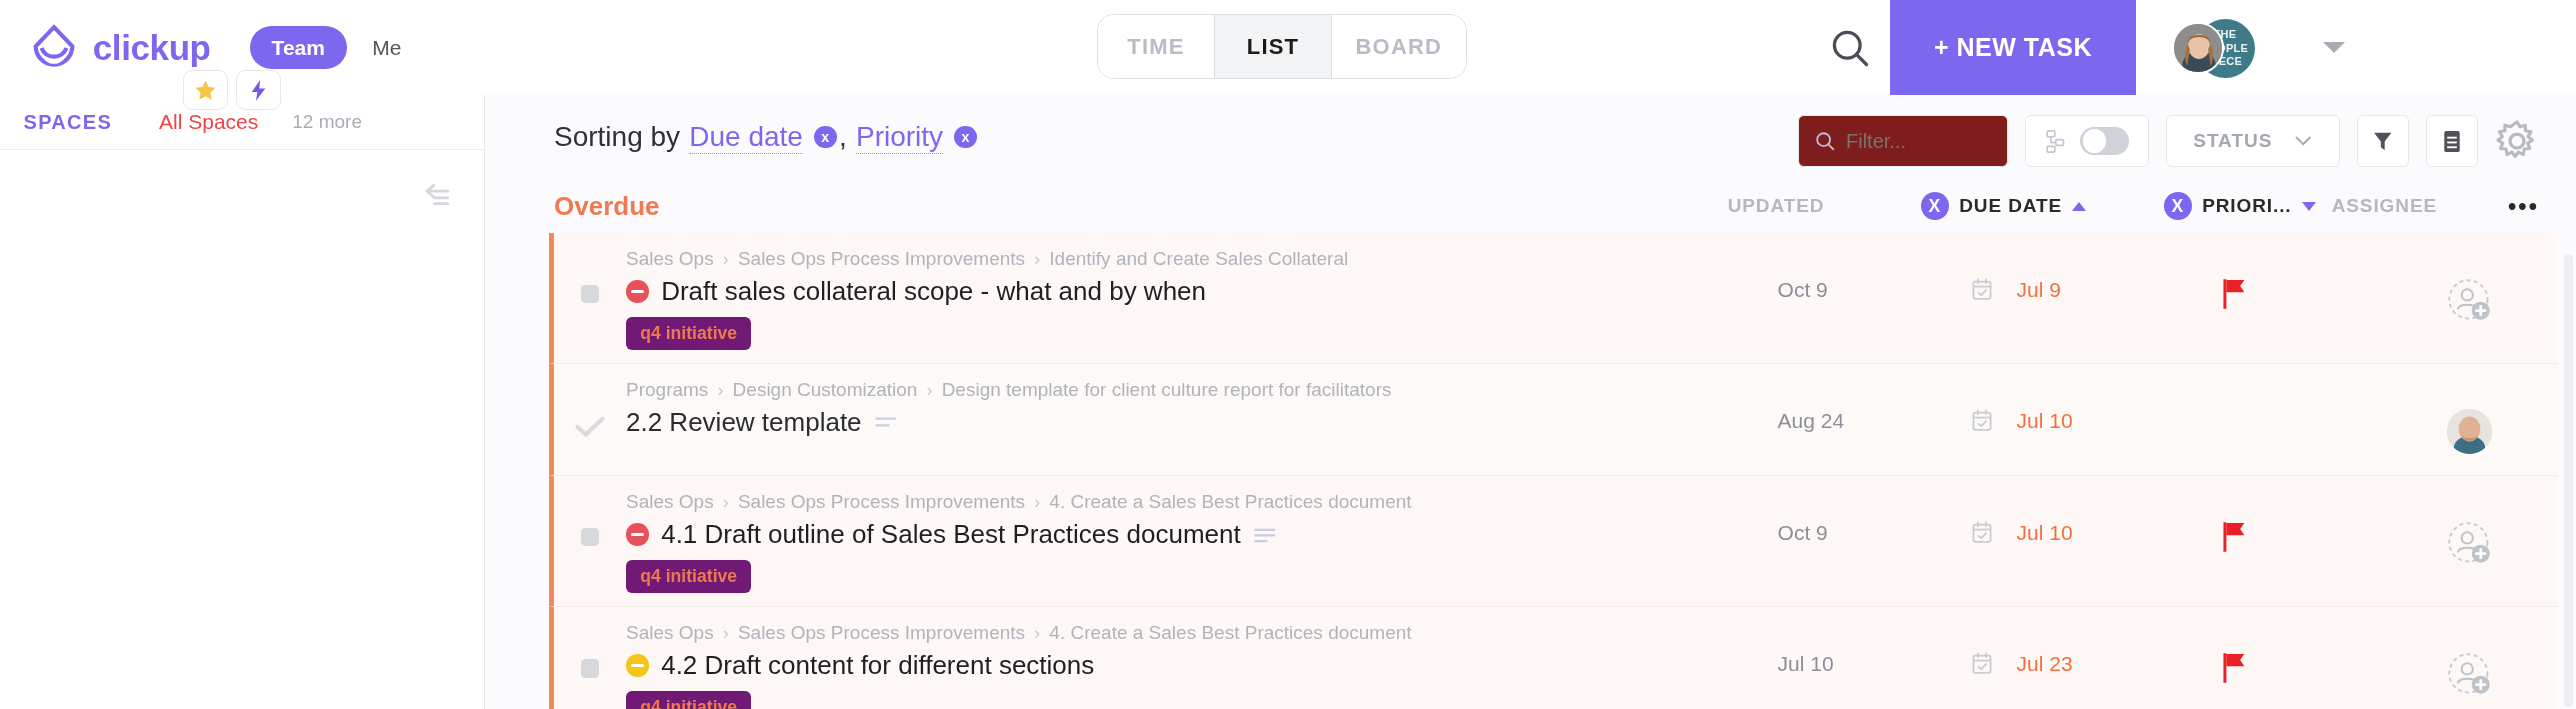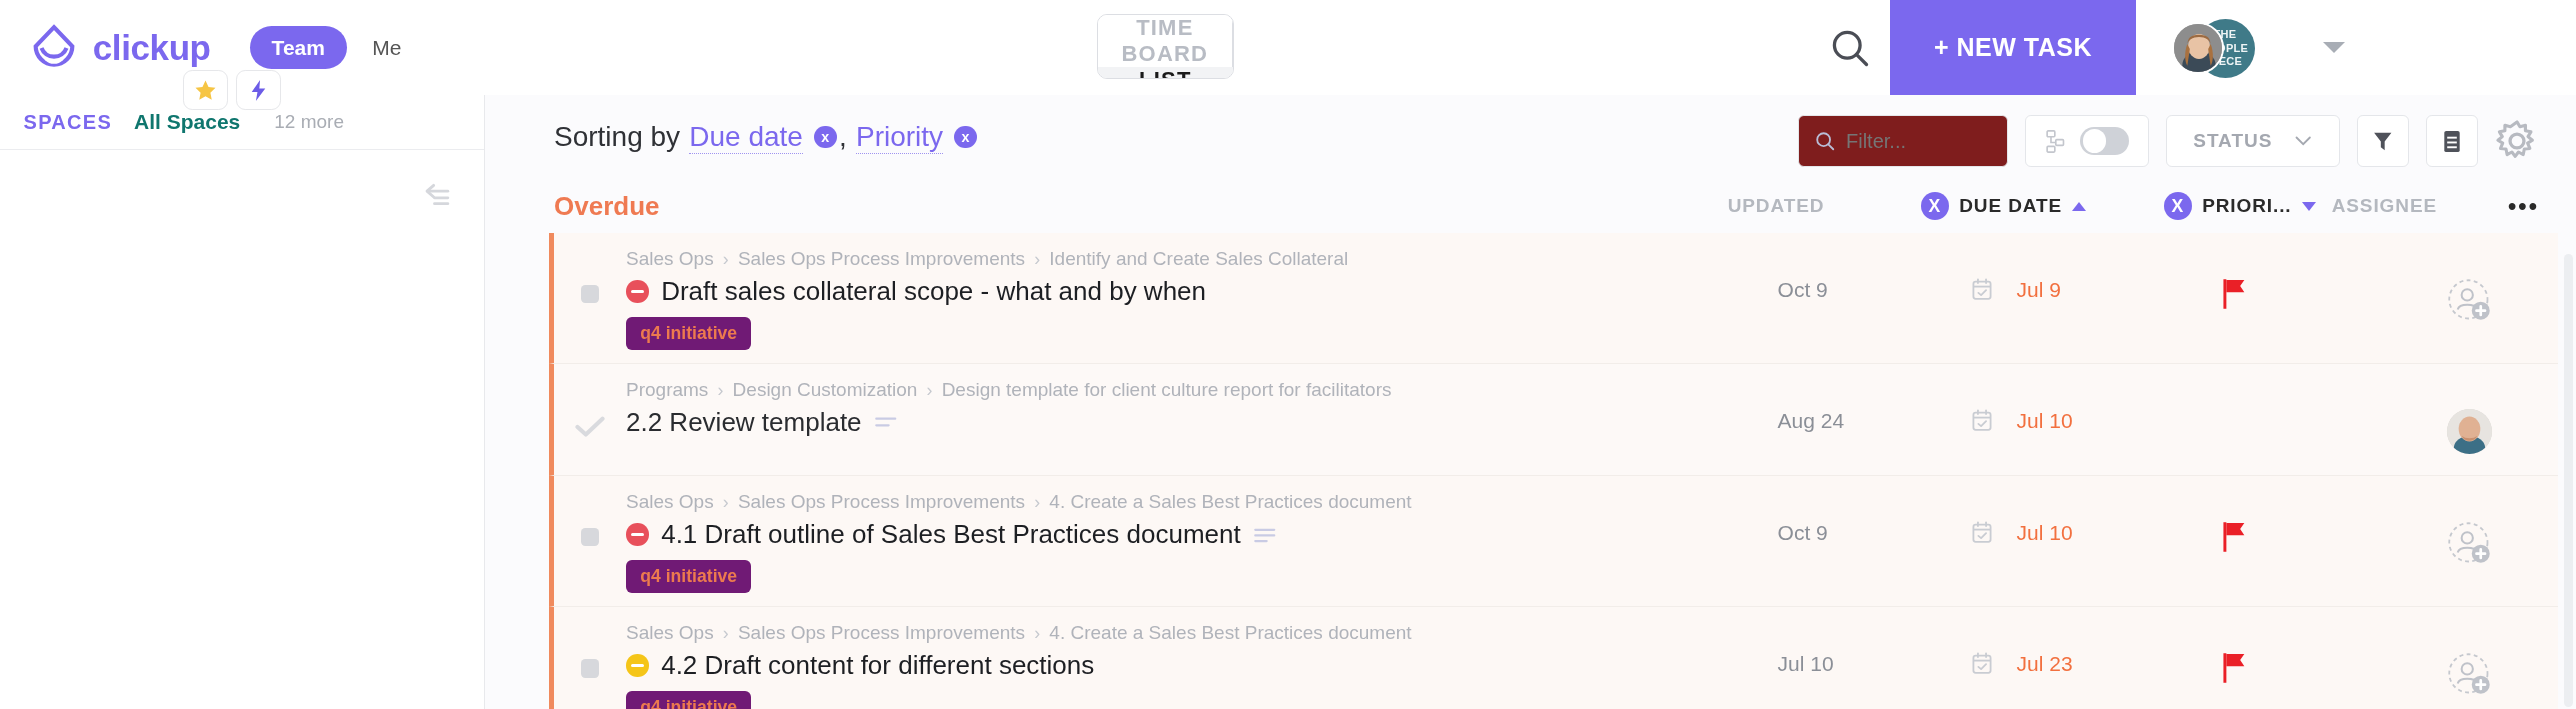--- a/index.html
+++ b/index.html
@@ -33,22 +33,22 @@
     font-size: 21px; font-weight: 700;
     padding: 9.2px 22px; border-radius: 34px;
     cursor: pointer;
   }
   .pill-me {
     color: #555; font-size: 21px; font-weight: 500;
     padding: 9.2px 17px; cursor: pointer;
   }
   .viewtabs {
     position: absolute; left: 1097px; top: 14.3px;
-    display: flex; border: 0.8px solid #dcdee3; border-radius: 10px;
-    overflow: hidden; height: 65px; flex-direction: column;
+    display: flex; border: 0.8px solid #dcdee3; border-radius: 17px;
+    overflow: hidden; height: 65px;
   }
   .viewtab {
     min-width: 117px; display: flex; align-items: center; justify-content: center;
     font-size: 22px; font-weight: 600; letter-spacing: 1.2px;
     color: #b8bcc4; background: #fff; cursor: pointer;
     border-right: 0.8px solid #dcdee3;
     padding: 0 23.5px;
   }
   .viewtab:last-child { border-right: none; }
   .viewtab.active { background: #f2f3f5; color: #1a1a1a; font-weight: 700; }
@@ -104,22 +104,22 @@
   .spaces-head {
     height: 55px; display: flex; align-items: center;
     border-bottom: 0.8px solid #ebecef;
     padding: 0 23.5px; position: relative;
   }
   .spaces-label {
     color: #7b68ee; font-size: 20px; font-weight: 600;
     letter-spacing: 1.3px;
   }
   .all-spaces {
-    color: #0f766e; font-size: 21px; font-weight: 700;
-    margin-left: 22px; cursor: pointer;
+    color: #ef4444; font-size: 21px; font-weight: 400;
+    margin-left: 47px; cursor: pointer;
   }
   .more-spaces {
     color: #a9adb4; font-size: 19px; margin-left: 34px; cursor: pointer;
   }
   .quickbtns {
     position: absolute; left: 183px; top: -25px;
     display: flex; gap: 8.4px; z-index: 30;
   }
   .qbtn {
     width: 45px; height: 40px; background: #fff;
@@ -290,22 +290,22 @@
     </svg>
     <span class="brand-name">clickup</span>
   </div>
   <div class="nav-pills">
     <div class="pill-team">Team</div>
     <div class="pill-me">Me</div>
   </div>
 
   <div class="viewtabs">
     <div class="viewtab">TIME</div>
+    <div class="viewtab active">LIST</div>
     <div class="viewtab">BOARD</div>
-    <div class="viewtab active">LIST</div>
   </div>
 
   <div class="top-icons">
     <svg class="ticon" viewBox="0 0 24 24">
       <circle cx="10.5" cy="10.5" r="7" fill="none" stroke="#4a4d55" stroke-width="1.8"></circle>
       <line x1="15.6" y1="15.6" x2="21" y2="21" stroke="#4a4d55" stroke-width="1.8" stroke-linecap="round"></line>
     </svg>
     <svg class="ticon" viewBox="0 0 24 24">
       <path d="M12 2.5 L21 7.5 L21 16.5 L12 21.5 L3 16.5 L3 7.5 Z" fill="none" stroke="#4a4d55" stroke-width="1.7" stroke-linejoin="round"></path>
       <path d="M3 7.5 L12 12.2 L21 7.5 M12 12.2 L12 21.5" fill="none" stroke="#4a4d55" stroke-width="1.7"></path>

